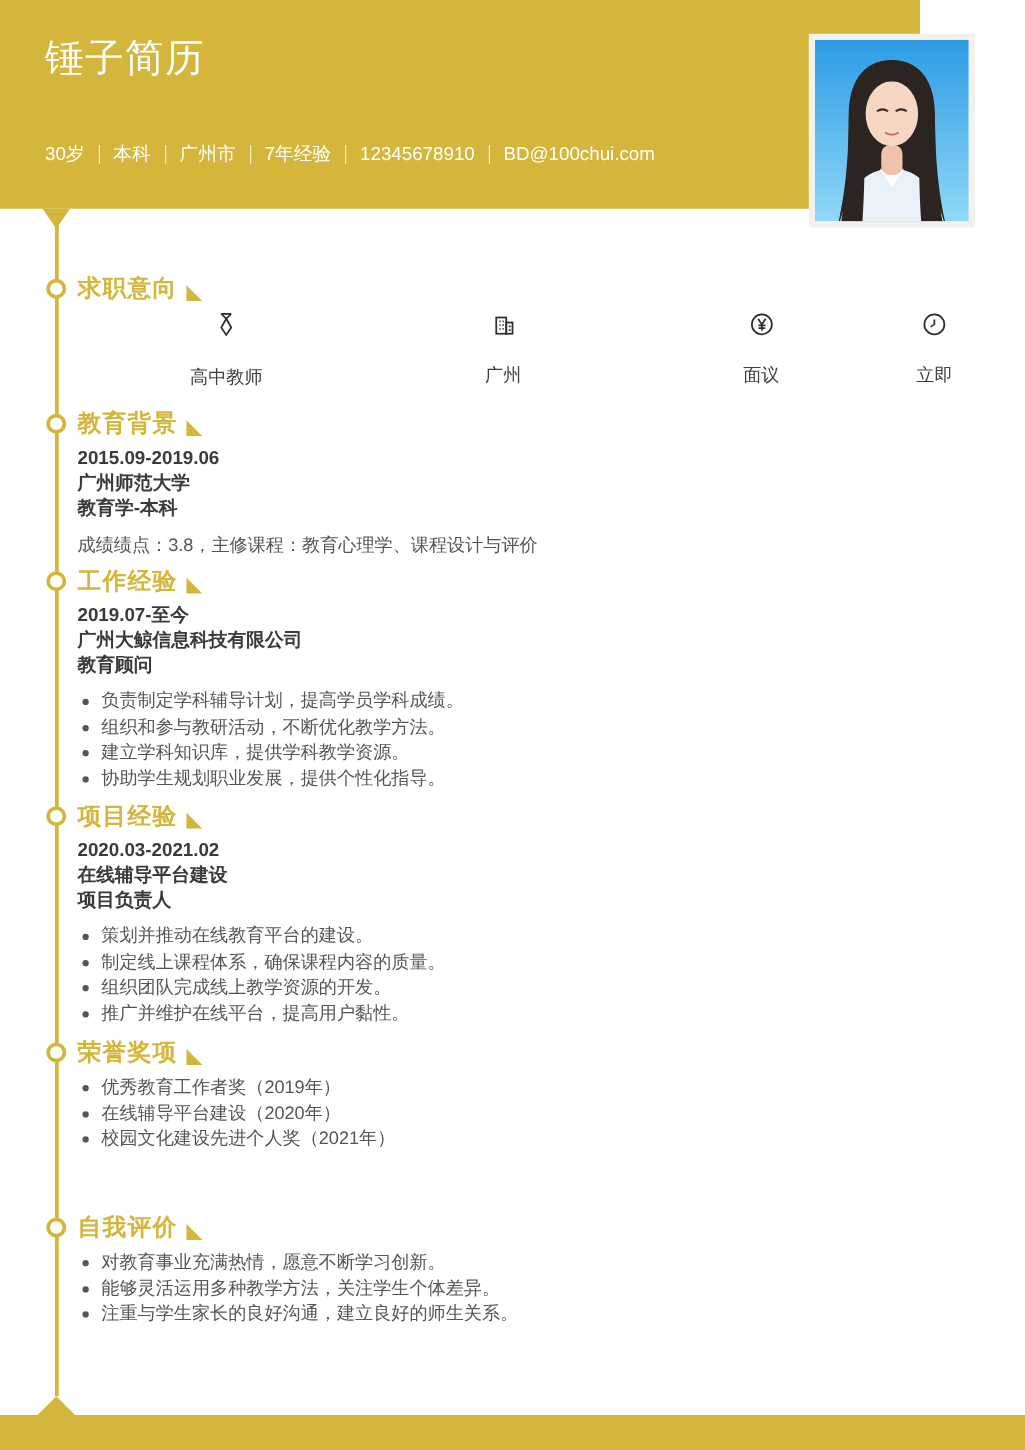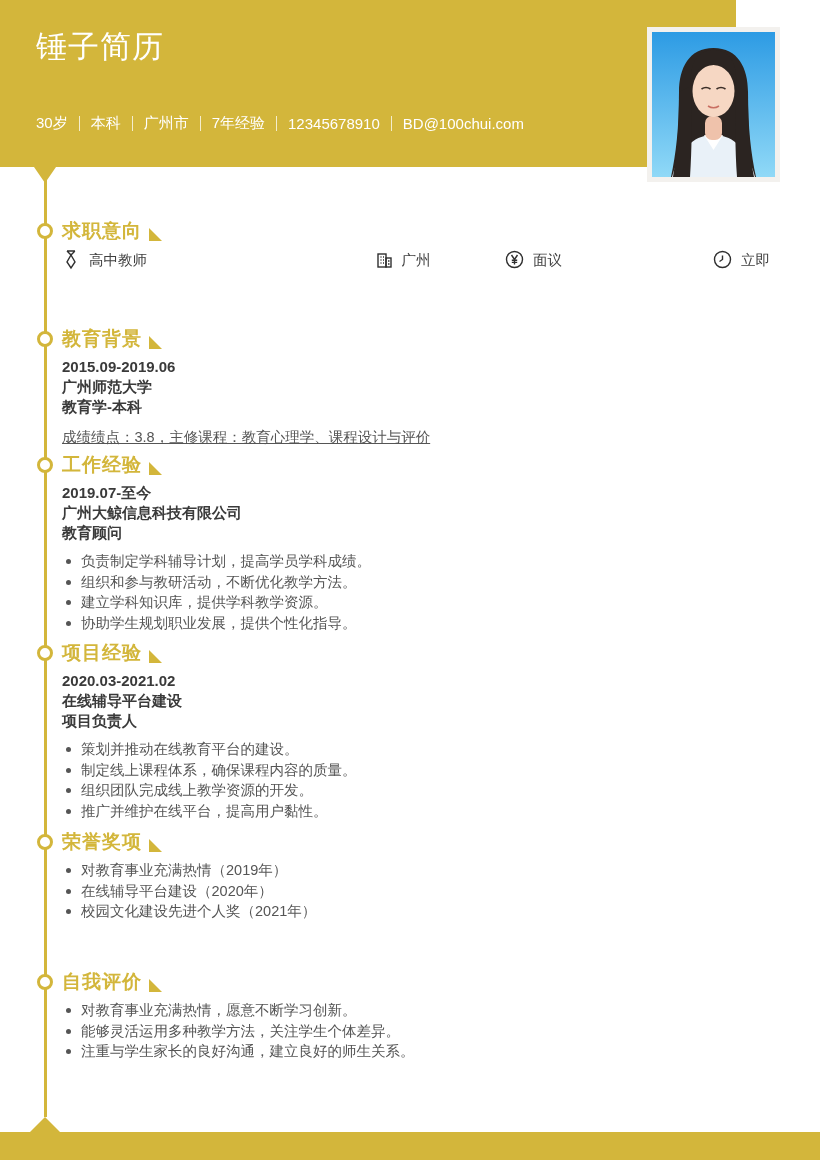--- a/index.html
+++ b/index.html
@@ -33,24 +33,24 @@
             width:10px; height:10px; border:3px solid #d3b63b; border-radius:50%; background:#fff; z-index:2; }
   .flag { margin-left:7px; margin-top:6px; }
 
   .row { display:flex; font-size:15px; font-weight:700; color:#3a3a3a; line-height:20px;flex-direction:column; }
   .c1 { width:238px; }
   .c2 { width:240px; }
   .c3 { flex:1; }
 
   .irow { display:flex; align-items:center; font-size:14.5px; color:#404040; line-height:20px; margin-top:6px; }
   .ic1 { width:238px; } .ic2 { width:205px;justify-content:center; } .ic3 { width:208px; } .ic4 { flex:1; }
-  .iitem { display:flex; align-items:center; gap:9px; }
+  .iitem { display:flex; align-items:center; gap:22px;flex-direction:column; }
   .iitem svg { flex:0 0 auto; stroke:#2f2f2f; fill:none; stroke-width:1.4; }
 
-  .detail { margin-top:10px; font-size:14.5px; color:#555; line-height:20px;text-decoration:underline; }
+  .detail { margin-top:10px; font-size:14.5px; color:#555; line-height:20px; }
 
   ul.bullets { list-style:none; margin-top:8px; }
   ul.bullets li { position:relative; padding-left:19px; font-size:14.5px; color:#555; line-height:20.7px; }
   ul.bullets li::before { content:""; position:absolute; left:4px; top:8px; width:5px; height:5px; border-radius:50%; background:#555; }
 </style>
 </head>
 <body>
 
 <div class="page">
 
@@ -192,21 +192,21 @@
   </section>
 
   <section class="sec" style="top:830px">
     <h2>
         <span>荣誉奖项</span>
         <svg class="flag" width="13" height="13">
           <polygon points="0,0 0,13 13,13" fill="#d3b63b"></polygon>
         </svg>
       </h2>
     <ul class="bullets" style="margin-top:2px">
-      <li>对教育事业充满热情（2019年）</li>
+      <li>优秀教育工作者奖（2019年）</li>
       <li>在线辅导平台建设（2020年）</li>
       <li>校园文化建设先进个人奖（2021年）</li>
     </ul>
   </section>
 
   <section class="sec" style="top:970px">
     <h2>
         <span>自我评价</span>
         <svg class="flag" width="13" height="13">
           <polygon points="0,0 0,13 13,13" fill="#d3b63b"></polygon>

